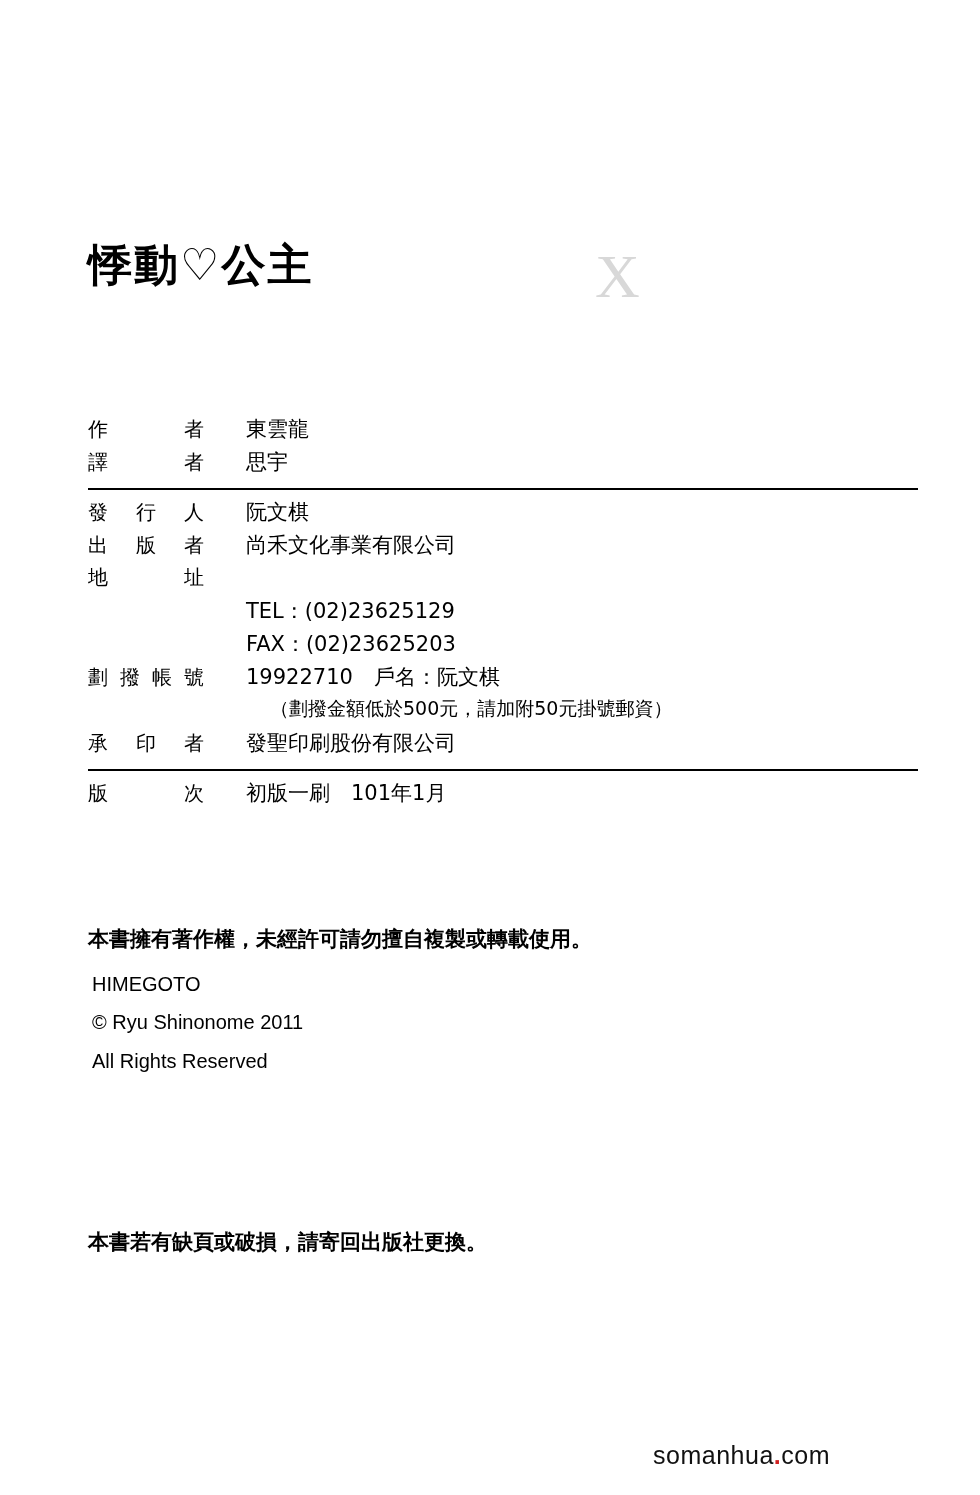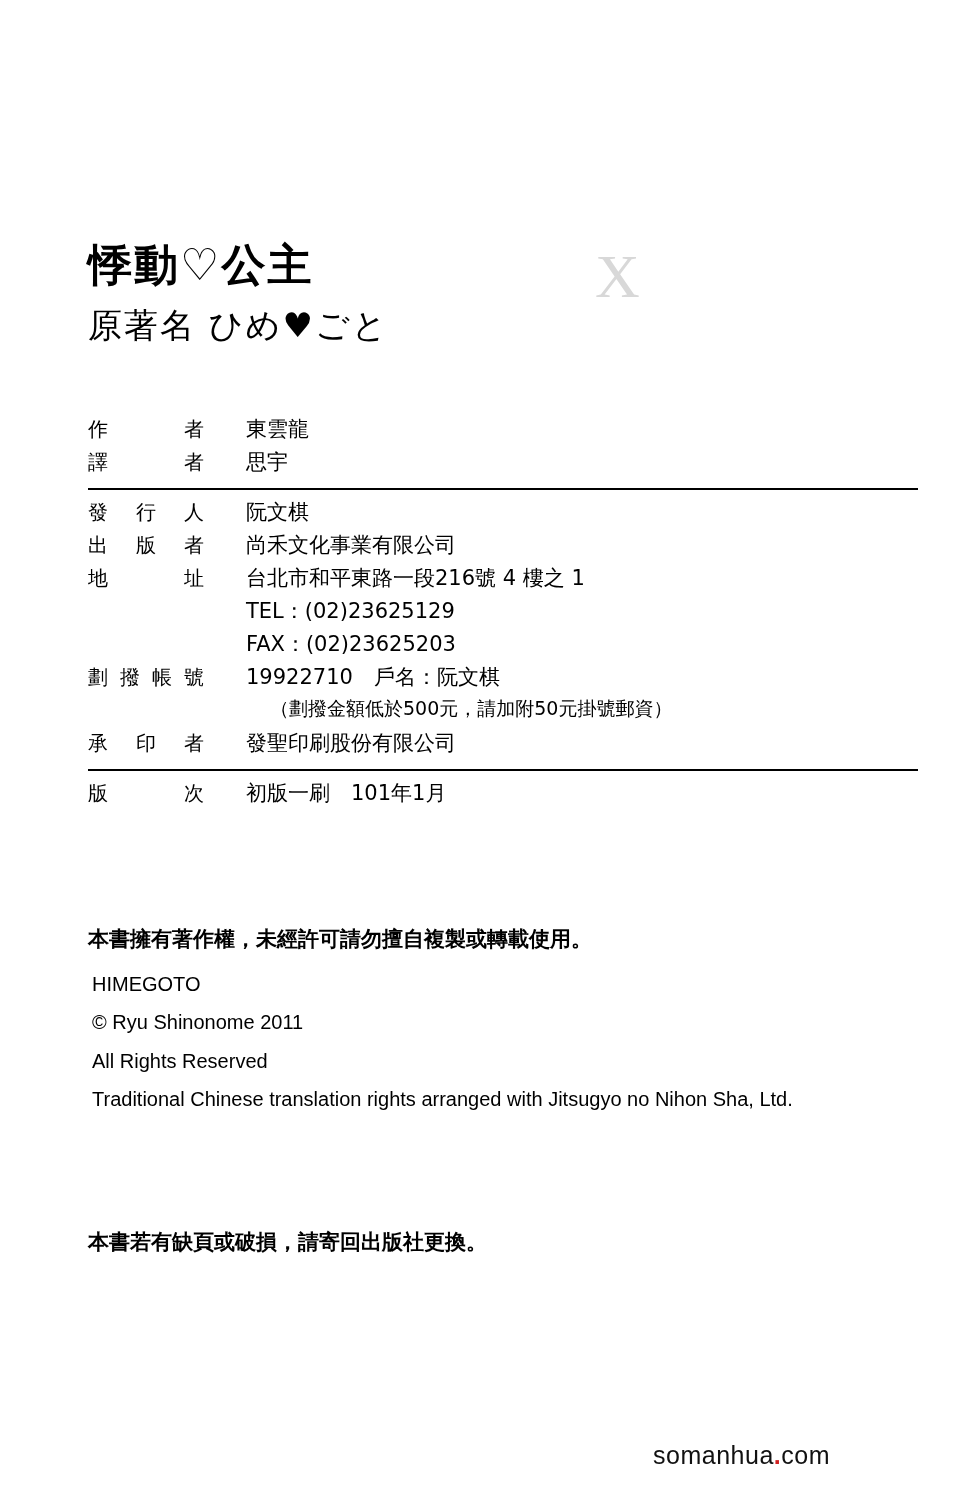--- a/index.html
+++ b/index.html
@@ -145,21 +145,20 @@
     font-weight: bold;
   }
 </style>
 </head>
 <body>
 
 <div class="page">
 
   <div class="title-block">
     <h1 class="main-title">悸動♡公主</h1>
-    <div class="sub-title">原著名 ひめ♥ごと</div>
   </div>
 
   <div class="watermark-x">X</div>
 
   <div class="colophon">
 
     <div class="crow">
       <div class="clabel">
         <span>作</span>
         <span>者</span>
@@ -193,21 +192,20 @@
         <span>者</span>
       </div>
       <div class="cvalue">尚禾文化事業有限公司</div>
     </div>
 
     <div class="crow">
       <div class="clabel">
         <span>地</span>
         <span>址</span>
       </div>
-      <div class="cvalue">台北市和平東路一段216號 4 樓之 1</div>
     </div>
 
     <div class="crow">
       <div class="clabel"></div>
       <div class="cvalue">TEL：(02)23625129</div>
     </div>
 
     <div class="crow">
       <div class="clabel"></div>
       <div class="cvalue">FAX：(02)23625203</div>
@@ -247,21 +245,20 @@
       <div class="cvalue">初版一刷　101年1月</div>
     </div>
 
   </div>
 
   <div class="notice">
     <p class="notice-cn">本書擁有著作權，未經許可請勿擅自複製或轉載使用。</p>
     <p class="notice-en">HIMEGOTO</p>
     <p class="notice-en">© Ryu Shinonome 2011</p>
     <p class="notice-en">All Rights Reserved</p>
-    <p class="notice-en">Traditional Chinese translation rights arranged with Jitsugyo no Nihon Sha, Ltd.</p>
   </div>
 
   <div class="notice-footer">本書若有缺頁或破損，請寄回出版社更換。</div>
 
   <div class="site-watermark">
     <span>somanhua</span><span class="dot">.</span><span>com</span>
   </div>
 
 </div>
 

